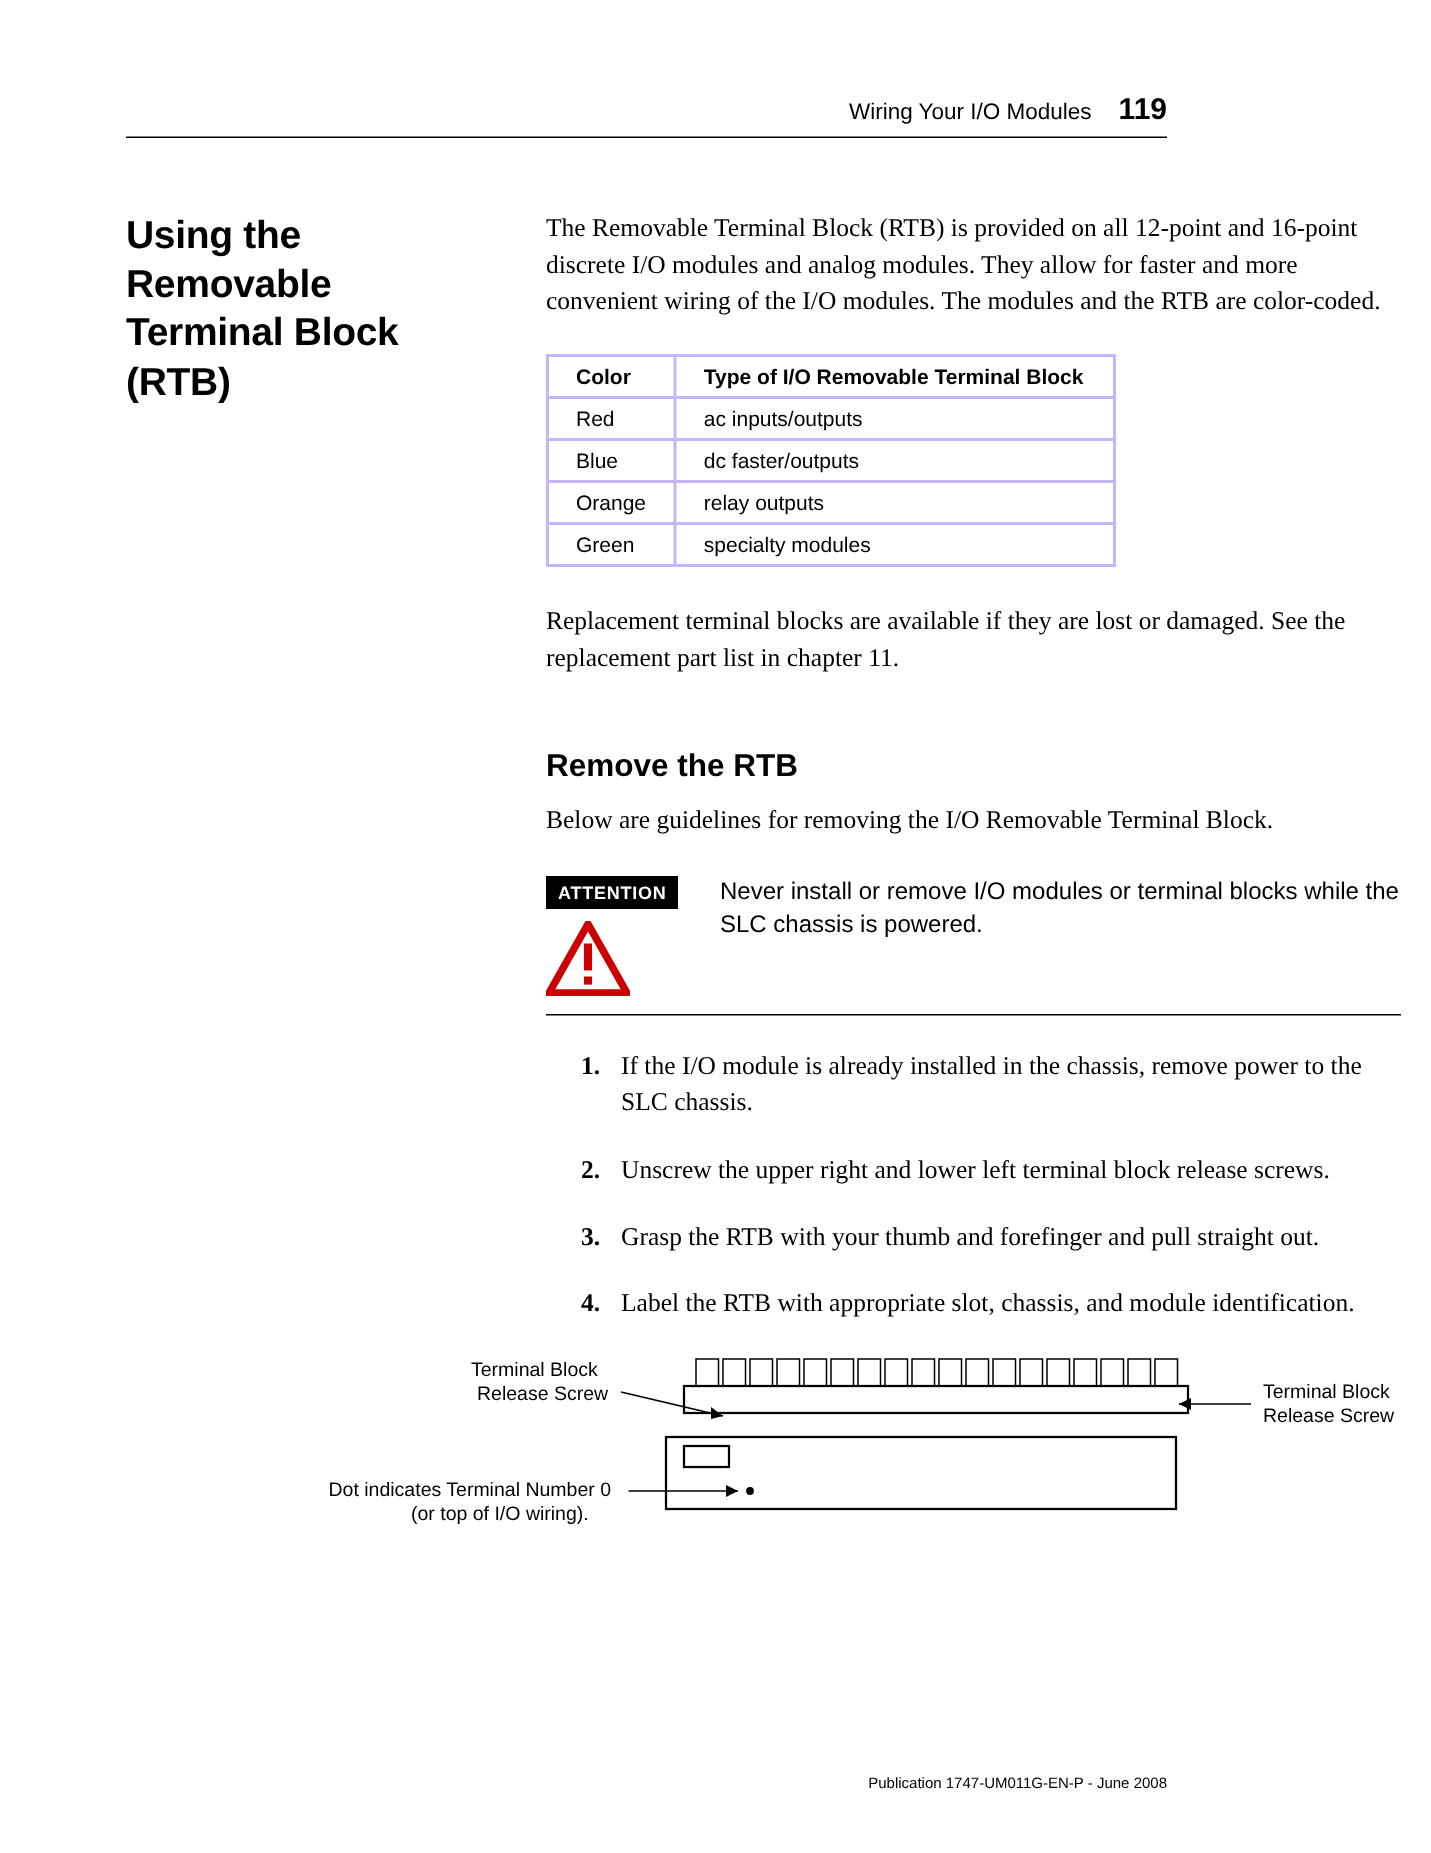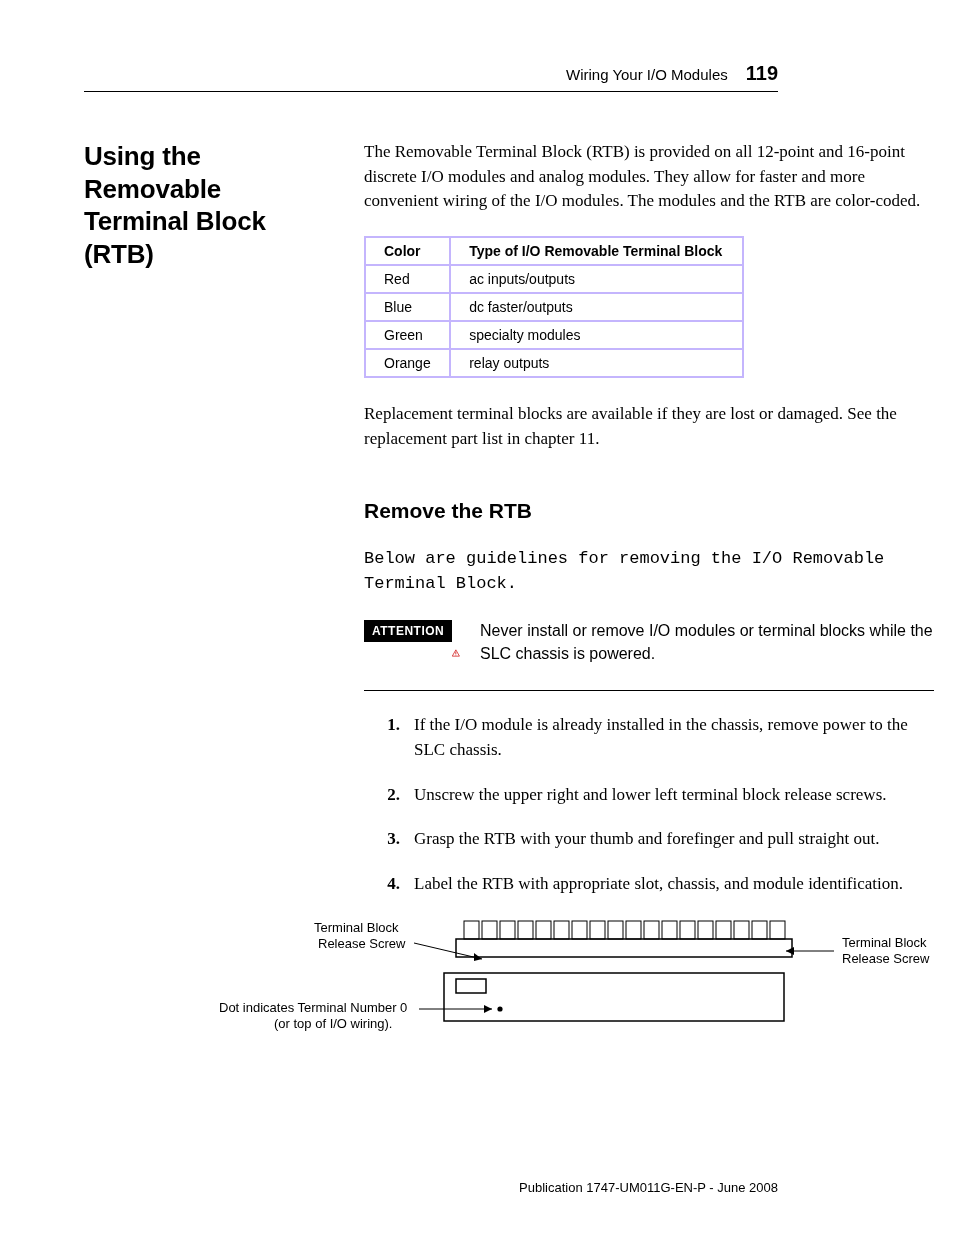--- a/index.html
+++ b/index.html
@@ -17,37 +17,37 @@
 
   .body-text { font-size: 17px; line-height: 1.45; }
 
   .tbl { border-collapse: collapse; margin-top: 22px; width: 380px; }
   .tbl th, .tbl td { border: 2px solid #c4b5fd; text-align: left; padding: 5px 18px; font-family: Arial, Helvetica, sans-serif; font-size: 14px; font-weight: 400; }
   .tbl th { font-weight: 700; font-family: Arial, Helvetica, sans-serif; }
 
   .after-table { margin-top: 24px; }
 
   .sub-title { font-family: Arial, Helvetica, sans-serif; font-weight: 700; font-size: 21px; margin-top: 48px; }
-  .sub-intro { margin-top: 24px; font-family: Liberation Mono, monospace; }
+  .sub-intro { margin-top: 12px; }
 
   .attention-row { display: flex; align-items: flex-start; gap: 20px; margin-top: 24px; }
-  .attn-left { width: 96px; flex: 0 0 96px; display: flex; flex-direction: row; align-items: flex-start; }
+  .attn-left { width: 96px; flex: 0 0 96px; display: flex; flex-direction: column; align-items: flex-start; }
   .attn-badge { background: #000; color: #fff; font-family: Arial, Helvetica, sans-serif; font-weight: 700; font-size: 12px; letter-spacing: 0.5px; padding: 4px 8px; }
   .attn-icon { margin-top: 8px; }
   .attn-text { font-family: Arial, Helvetica, sans-serif; font-size: 16px; line-height: 1.4; }
   .attn-rule { border: none; border-top: 1.5px solid #000; margin-top: 12px; width: 100%; }
 
   .steps { list-style: none; margin-top: 22px; padding-left: 18px; }
   .steps li { display: flex; gap: 14px; margin-bottom: 20px; font-size: 17px; line-height: 1.45; }
   .steps li .num { font-weight: 700; font-family: Georgia, serif; min-width: 18px; text-align: right; }
   .steps li .txt { flex: 1; }
 
   .diagram-wrap { position: relative; margin-top: 10px; margin-left: -190px; width: 760px; height: 130px; font-family: Arial, Helvetica, sans-serif; font-size: 13px; }
 
-  .pub-line { position: absolute; bottom: 40px; right: 94px; font-family: Arial, Helvetica, sans-serif; font-size: 13px; text-align: center; }
+  .pub-line { position: absolute; bottom: 40px; right: 94px; font-family: Arial, Helvetica, sans-serif; font-size: 10px; text-align: center; }
 </style>
 </head>
 <body>
 
 <div class="page">
 
   <div class="running-head">
     <span>Wiring Your I/O Modules</span>
     <span class="rh-num">119</span>
   </div>
@@ -70,26 +70,26 @@
         <tbody>
           <tr>
             <td>Red</td>
             <td>ac inputs/outputs</td>
           </tr>
           <tr>
             <td>Blue</td>
             <td>dc faster/outputs</td>
           </tr>
           <tr>
+            <td>Orange</td>
+            <td>relay outputs</td>
+          </tr>
+          <tr>
             <td>Green</td>
             <td>specialty modules</td>
-          </tr>
-          <tr>
-            <td>Orange</td>
-            <td>relay outputs</td>
           </tr>
         </tbody>
       </table>
 
       <p class="body-text after-table">Replacement terminal blocks are available if they are lost or damaged. See the replacement part list in chapter 11.</p>
 
       <h2 class="sub-title">Remove the RTB</h2>
       <p class="body-text sub-intro">Below are guidelines for removing the I/O Removable Terminal Block.</p>
 
       <div class="attention-row">

